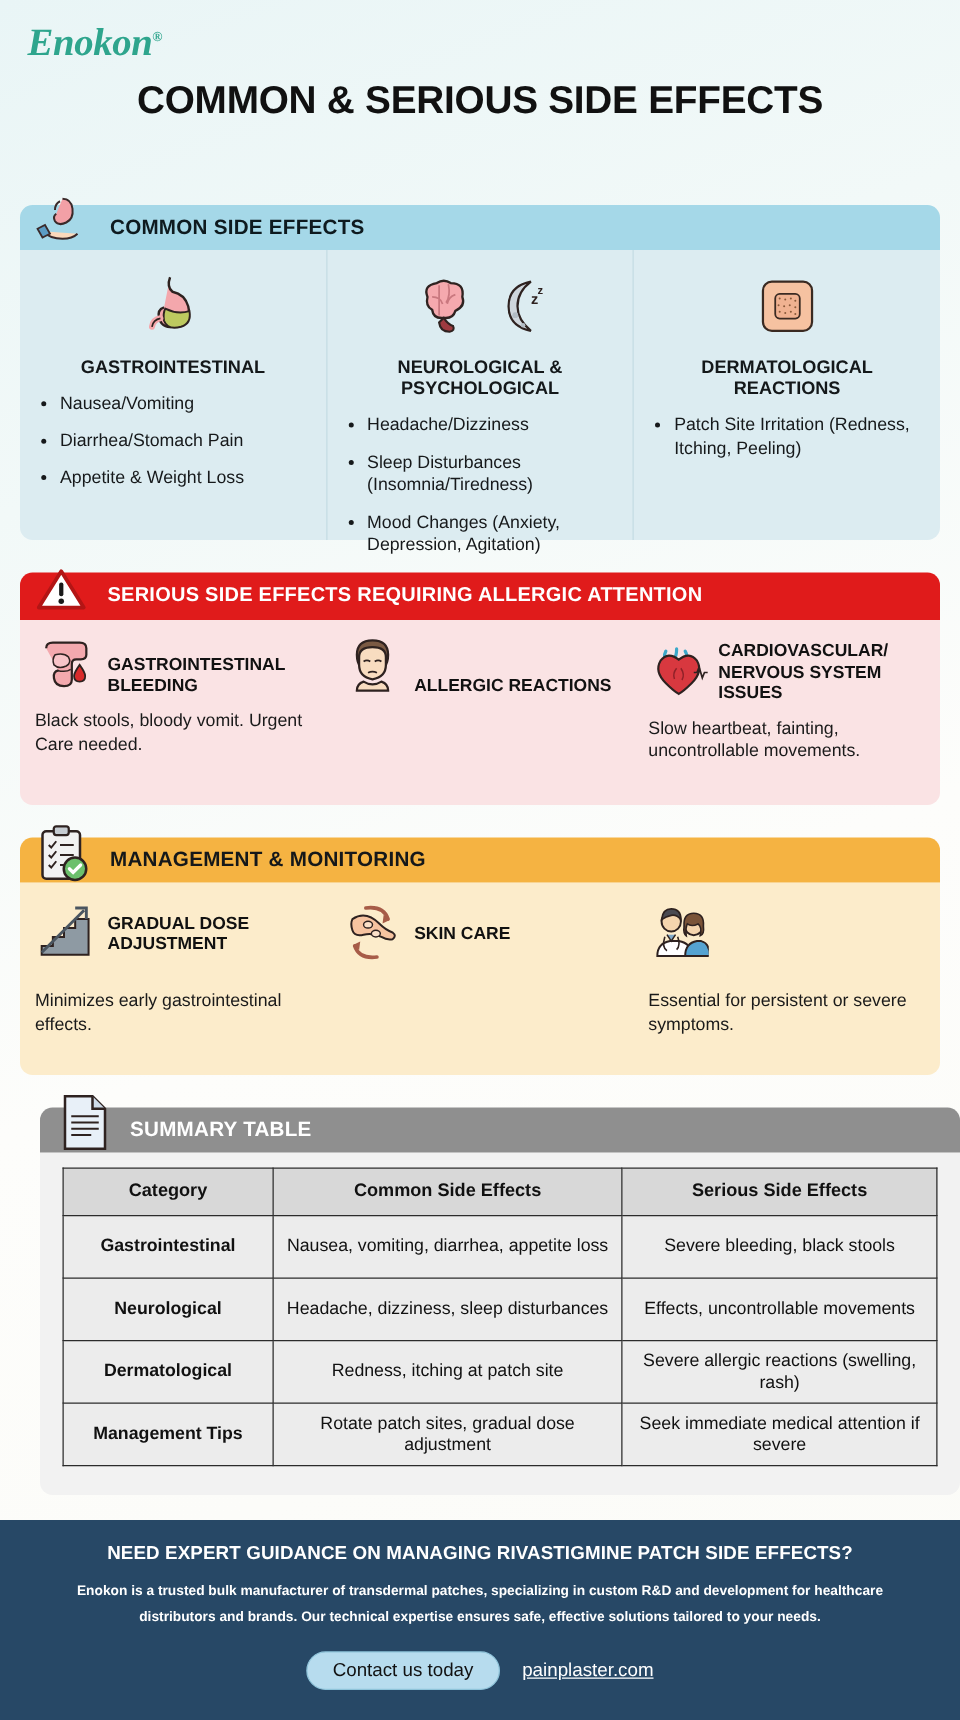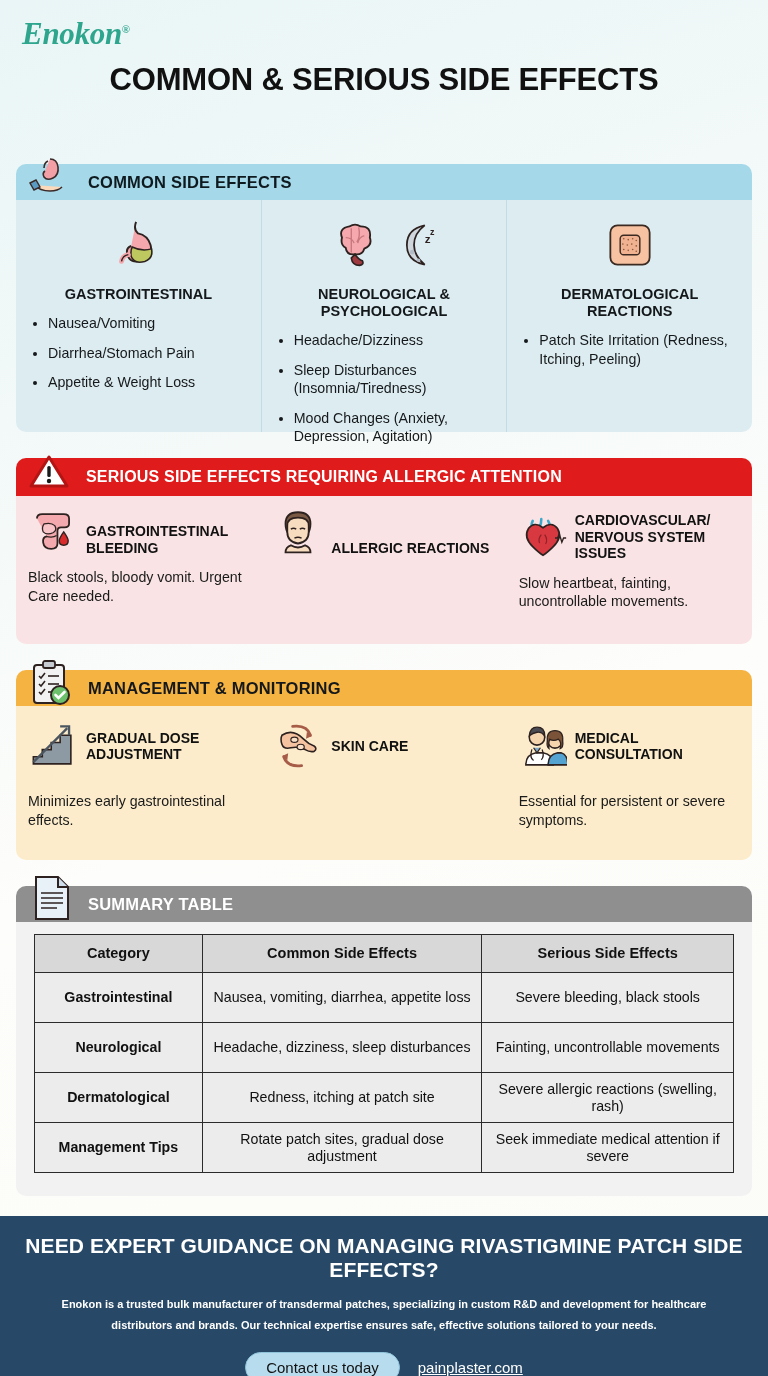--- a/index.html
+++ b/index.html
@@ -158,21 +158,21 @@
     line-height: 16.5px;
   }
   .mcol-desc {
     margin-top: 18px;
     font-size: 14.2px;
     line-height: 18.5px;
     color: #1a1a1a;
   }
 
   
-  #summary-card { left: 16px; top: 886px; width: 736px; height: 310px; }
+  #summary-card { left: 32px; top: 886px; width: 736px; height: 310px; }
   #summary-card .card-head { background: #8f8f8f; }
   #summary-card .head-txt { margin-left: 72px; color: #ffffff; }
   .summary-body {
     height: 274px;
     background: #f2f2f2;
     border-radius: 0 0 10px 10px;
     padding: 12px 18px 12px 18px;
   }
   table.summary {
     width: 100%;
@@ -201,21 +201,21 @@
     position: absolute;
     left: 0; top: 1216px;
     width: 768px; height: 160px;
     background: linear-gradient(135deg, #23405f 0%, #2a4a6b 45%, #244father 100%);
     background-color: #274866;
     color: #ffffff;
     text-align: center;
     padding-top: 18px;
   }
   .footer-head {
-    font-size: 21px;
+    font-size: 15px;
     font-weight: bold;
     letter-spacing: 0.1px;
     margin-bottom: 12px;
   }
   .footer-body {
     font-size: 11px;
     line-height: 21px;
     padding: 0 30px;
     font-weight: bold;
   }
@@ -456,21 +456,20 @@
               <path d="M8 50 q0 -12 12 -14 h8 q12 2 12 14 z" fill="#ffffff" stroke="#2e2220" stroke-width="1.8"></path>
               <circle cx="21" cy="18" r="9" fill="#f5d5ae" stroke="#2e2220" stroke-width="1.8"></circle>
               <path d="M12 16 q1 -10 9 -10 q9 0 9 10 q-4 -5 -9 -4 q-5 1 -9 4 z" fill="#4a4a52" stroke="#2e2220" stroke-width="1.6"></path>
               <path d="M17 30 l4 6 l4 -6" fill="#7fa9c9" stroke="#2e2220" stroke-width="1.4"></path>
               <path d="M15 32 q-3 10 2 13 M27 32 q3 8 -1 12" fill="none" stroke="#2e2220" stroke-width="1.5"></path>
               <path d="M34 50 q0 -12 11 -14 h4 q8 2 8 14 z" fill="#55a3d1" stroke="#2e2220" stroke-width="1.8"></path>
               <circle cx="42" cy="22" r="8.5" fill="#f5d5ae" stroke="#2e2220" stroke-width="1.8"></circle>
               <path d="M33 22 q-1 -12 9 -12 q10 0 9 12 q1 8 -3 9 q2 -8 -2 -11 q-6 3 -10 0 q-2 4 -1 11 q-3 -2 -2 -9 z" fill="#7a5338" stroke="#2e2220" stroke-width="1.5"></path>
             </svg>
           </span>
-          <span class="mcol-title">MEDICAL CONSULTATION</span>
         </div>
         <div class="mcol-desc">Essential for persistent or severe symptoms.</div>
       </div>
 
     </div>
   </div>
 
   <div class="card" id="summary-card">
     <div class="card-head">
       <span class="head-icon" style="top:-12px;left:14px;width:44px;height:48px;">
@@ -503,21 +502,21 @@
         </thead>
         <tbody>
           <tr>
             <td class="cat">Gastrointestinal</td>
             <td>Nausea, vomiting, diarrhea, appetite loss</td>
             <td>Severe bleeding, black stools</td>
           </tr>
           <tr>
             <td class="cat">Neurological</td>
             <td>Headache, dizziness, sleep disturbances</td>
-            <td>Fainting, uncontrollable movements</td>
+            <td>Effects, uncontrollable movements</td>
           </tr>
           <tr>
             <td class="cat">Dermatological</td>
             <td>Redness, itching at patch site</td>
             <td>Severe allergic reactions (swelling, rash)</td>
           </tr>
           <tr>
             <td class="cat">Management Tips</td>
             <td>Rotate patch sites, gradual dose adjustment</td>
             <td>Seek immediate medical attention if severe</td>

